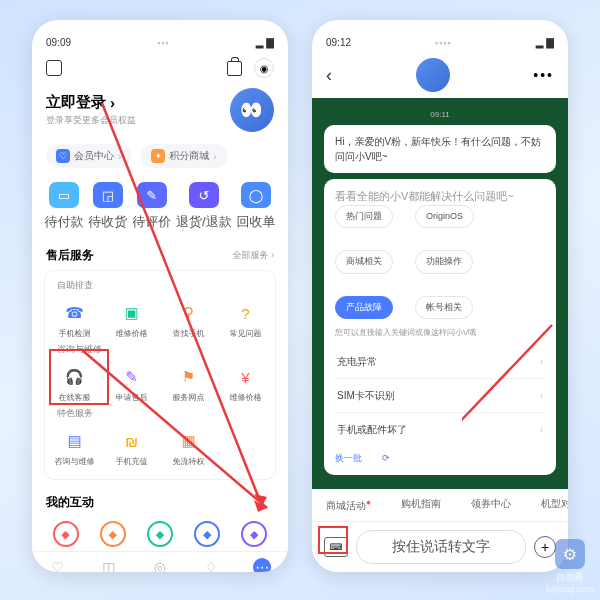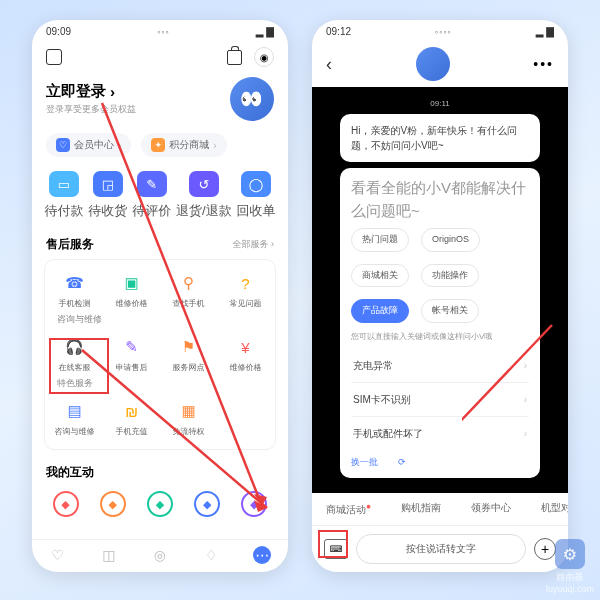--- a/index.html
+++ b/index.html
@@ -1,19 +1,19 @@
 <!DOCTYPE html>
 <html><head>
 <meta charset="utf-8">
 <style>
 *{margin:0;padding:0;box-sizing:border-box;font-family:-apple-system,BlinkMacSystemFont,"Segoe UI",sans-serif}
 body{background:linear-gradient(160deg,#cfe3ff 0%,#e8f2ff 50%,#d4e6ff 100%);width:600px;height:600px;position:relative;overflow:hidden}
 .phones{display:flex;gap:24px;padding:20px 22px;justify-content:center}
 .phone{width:256px;height:552px;background:#fff;border-radius:26px;box-shadow:0 4px 20px rgba(0,0,0,.12);overflow:hidden;position:relative;display:flex;flex-direction:column}
-.statusbar{display:flex;justify-content:space-between;align-items:center;padding:6px 14px 4px;font-size:10px;color:#333}
+.statusbar{display:flex;justify-content:space-between;align-items:center;padding:17px 14px 4px;font-size:10px;color:#333}
 .sb-right{display:flex;gap:3px;align-items:center}
 .sb-icons{font-size:9px;letter-spacing:1px;color:#666}
 .topbar{display:flex;align-items:center;justify-content:space-between;padding:6px 14px}
 .hex{width:16px;height:16px;border:1.5px solid #333;transform:rotate(0);border-radius:3px}
 .topbar-r{display:flex;gap:12px;align-items:center}
 .cart{width:15px;height:15px;border:1.5px solid #333;border-radius:2px;position:relative}
 .cart::after{content:"";position:absolute;top:-5px;left:3px;width:6px;height:4px;border:1.5px solid #333;border-bottom:none;border-radius:3px 3px 0 0}
 .bot-sm{width:20px;height:20px;background:#fff;border:1px solid #ddd;border-radius:50%;display:flex;align-items:center;justify-content:center;font-size:10px}
 .login-row{display:flex;justify-content:space-between;align-items:center;padding:4px 14px 8px}
 .login-t{font-size:15px;font-weight:600;display:flex;align-items:center;gap:4px}
@@ -58,34 +58,34 @@
 .tabbar{display:flex;justify-content:space-around;padding:6px 0 8px;border-top:1px solid #f0f0f0;margin-top:auto}
 .tab{display:flex;flex-direction:column;align-items:center;gap:2px;font-size:8px;color:#bbb}
 .tab.active{color:#4a7bff}
 .tab-ic{width:18px;height:18px;display:flex;align-items:center;justify-content:center;font-size:14px}
 .tab.active .tab-ic{background:#4a7bff;color:#fff;border-radius:50%}
 
 .chathdr{display:flex;align-items:center;justify-content:space-between;padding:6px 14px}
 .back{font-size:18px;color:#333}
 .dots{font-size:14px;letter-spacing:2px}
 .chat-avatar{width:34px;height:34px;background:linear-gradient(135deg,#5b8def,#3a6fd8);border-radius:50%}
-.chat-body{flex:1;background:#000000;padding:8px 28px;overflow:hidden;font-size:10px}
+.chat-body{flex:1;background:#14532d;padding:8px 12px;overflow:hidden;font-size:10px}
 .timestamp{text-align:center;font-size:8px;color:#bbb;margin:4px 0}
 .bubble{background:#fff;border-radius:10px;padding:9px 11px;margin:6px 0;font-size:10px;color:#444;line-height:1.5}
-.topics{display:flex;flex-wrap:wrap;gap:12px;margin-top:6px}
+.topics{display:flex;flex-wrap:wrap;gap:22px;margin-top:0}
 .topic{background:#fff;border:1px solid #e5e5e5;border-radius:12px;padding:4px 10px;font-size:9px;color:#555}
 .topic.act{background:#4a7bff;color:#fff;border-color:#4a7bff}
 .qlist{margin-top:6px}
 .qitem{display:flex;justify-content:space-between;align-items:center;padding:9px 2px;font-size:10px;color:#444;border-bottom:1px solid #f0f0f0}
 .qitem:last-child{border:none}
 .refresh{color:#4a7bff;font-size:9px;margin-top:6px;display:flex;align-items:center;gap:20px}
 .taglist{display:flex;gap:30px;padding:8px 14px;font-size:10px;color:#666;overflow:hidden;white-space:nowrap;background:#fff}
 .inputbar{display:flex;align-items:center;gap:8px;padding:8px 12px;background:#fff;border-top:1px solid #eee}
 .kbd{width:24px;height:20px;border:1.5px solid #666;border-radius:3px;display:flex;align-items:center;justify-content:center;font-size:9px}
-.voice-btn{flex:1;border:1px solid #ddd;border-radius:16px;padding:7px;text-align:center;font-size:10px;color:#555}
+.voice-btn{flex:1;border:1px solid #ddd;border-radius:16px;padding:7px;text-align:center;font-size:14px;color:#555}
 .plus{width:22px;height:22px;border:1.5px solid #666;border-radius:50%;display:flex;align-items:center;justify-content:center;font-size:14px}
 .watermark{position:absolute;right:6px;bottom:6px;display:flex;flex-direction:column;align-items:center;color:#fff;opacity:.75;font-size:9px}
 .wm-ic{width:30px;height:30px;background:rgba(80,130,220,.8);border-radius:7px;display:flex;align-items:center;justify-content:center;font-size:16px;margin-bottom:2px}
 </style>
 </head>
 <body>
 
 <div class="phones">
 
 <div class="phone">
@@ -146,20 +146,21 @@
           <div class="ord-l">回收单</div>
         </div>
       </div>
 
   <div class="sec-h">
     <span class="sec-t">售后服务</span>
     <span class="sec-more">全部服务 ›</span>
   </div>
   <div class="card" id="svc" style="position:relative">
     <div class="redbox" style="left:4px;top:78px;width:60px;height:56px"></div>
+  <div class="card-sub">自助排查</div>
         <div class="grid4">
           <div class="gi">
             <div class="gi-ic c-blue">☎</div>
             <div class="gi-l">手机检测</div>
           </div>
           <div class="gi">
             <div class="gi-ic hl">▣</div>
             <div class="gi-l">维修价格</div>
           </div>
           <div class="gi">
@@ -254,21 +255,21 @@
   </div>
   <div class="chathdr">
     <div class="back">‹</div>
     <div class="chat-avatar"></div>
     <div class="dots">•••</div>
   </div>
   <div class="chat-body">
     <div class="timestamp">09:11</div>
     <div class="bubble">Hi，亲爱的V粉，新年快乐！有什么问题，不妨问问小V吧~</div>
     <div class="bubble">
-      <div style="color:#999;font-size:15px">看看全能的小V都能解决什么问题吧~</div>
+      <div style="color:#999;font-size:11px">看看全能的小V都能解决什么问题吧~</div>
       <div class="topics" id="topics">
             <div class="topic">热门问题</div>
             <div class="topic">OriginOS</div>
             <div class="topic">商城相关</div>
             <div class="topic">功能操作</div>
             <div class="topic act">产品故障</div>
             <div class="topic">帐号相关</div>
           </div>
       <div style="color:#999;font-size:8px;margin-top:8px">您可以直接输入关键词或像这样问小V哦</div>
       <div class="qlist" id="qlist">

